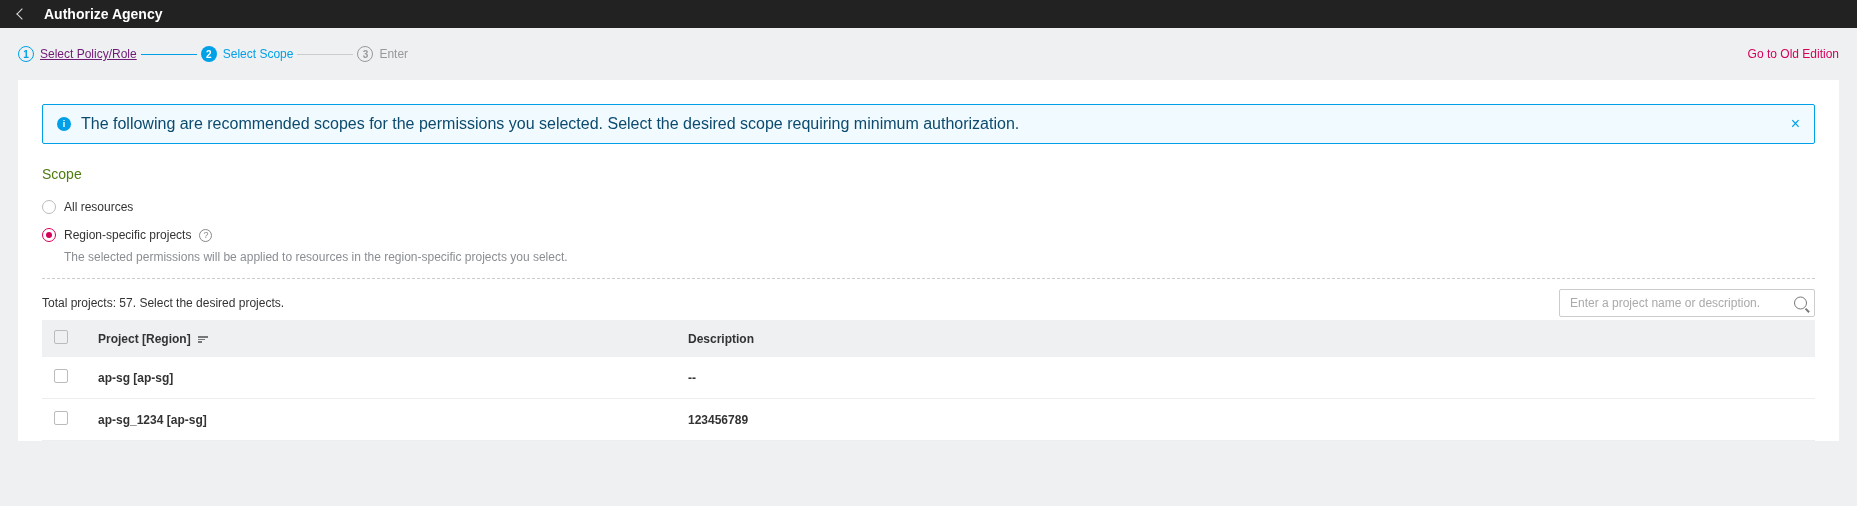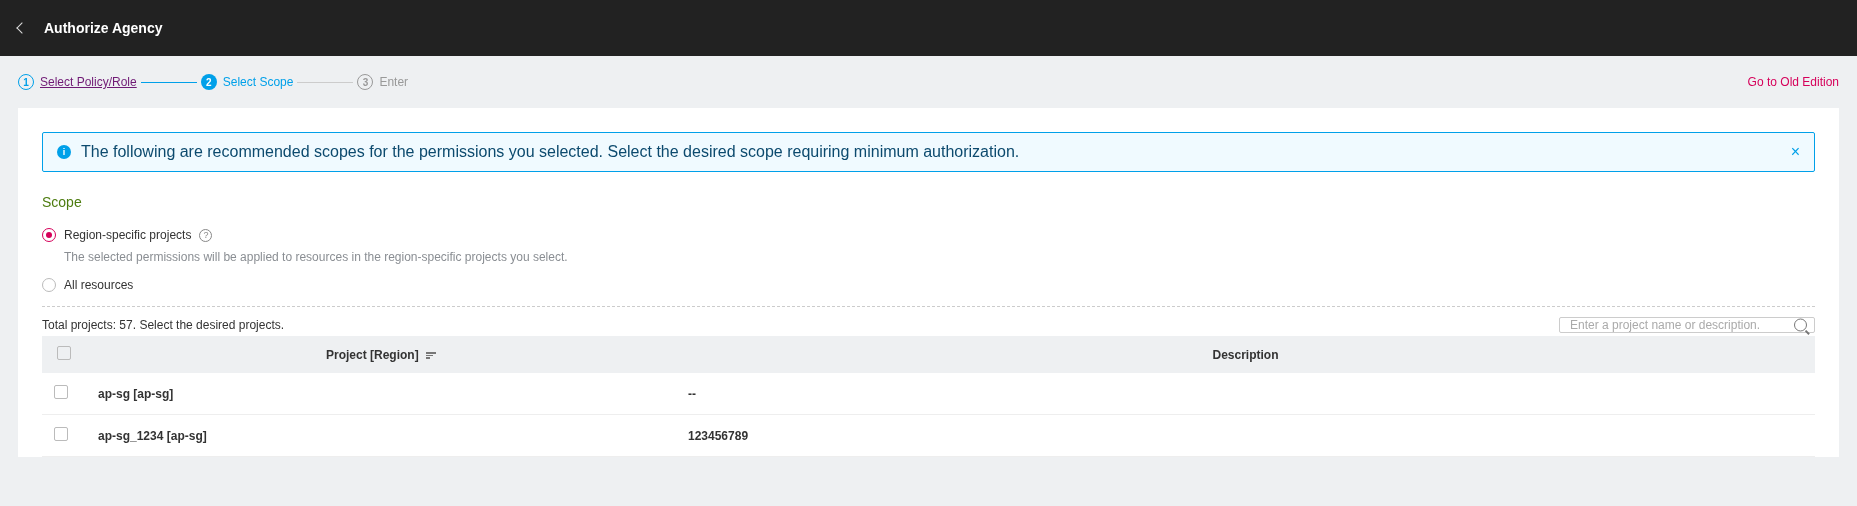--- a/index.html
+++ b/index.html
@@ -7,21 +7,21 @@
     font-family: -apple-system, BlinkMacSystemFont, "Segoe UI", Arial, sans-serif;
     background: #eef0f2;
     color: #333;
     font-size: 12px;
   }
   .header-bar {
     background: #222;
     color: #fff;
     display: flex;
     align-items: center;
-    height: 56px;
+    height: 28px;
     padding: 0 18px;
   }
   .back-icon {
     width: 8px; height: 8px;
     border-left: 1.5px solid #ddd;
     border-bottom: 1.5px solid #ddd;
     transform: rotate(45deg);
     margin-right: 18px;
     cursor: pointer;
   }
@@ -175,21 +175,21 @@
     justify-content: space-between;
     margin-bottom: 3px;
   }
   .total-text { font-size: 12px; color: #333; }
   .search-wrap {
     position: relative;
     width: 256px;
   }
   .search-input {
     width: 100%;
-    height: 16px;
+    height: 28px;
     border: 1px solid #ccc;
     border-radius: 2px;
     padding: 0 30px 0 10px;
     font-size: 12px;
     color: #333;
   }
   .search-input::placeholder { color: #aaa; }
   .search-icon {
     position: absolute;
     right: 8px; top: 50%;
@@ -207,21 +207,21 @@
     bottom:-2px; right:-4px;
     transform: rotate(45deg);
   }
   table {
     width: 100%;
     border-collapse: collapse;
     font-size: 12px;
   }
   thead th {
     background: #eef0f2;
-    text-align: center;
+    text-align: left;
     padding: 10px 12px;
     font-weight: 600;
     color: #333;
   }
   tbody td {
     padding: 12px 12px;
     border-bottom: 1px solid #eee;
     font-weight: bold;
   }
   .chk {
@@ -277,32 +277,32 @@
     <div class="alert">
       <span class="info-icon-wrap">i</span>
       <span class="alert-text">The following are recommended scopes for the permissions you selected. Select the desired scope requiring minimum authorization.</span>
       <span class="alert-close">×</span>
     </div>
 
     <div class="section-title">Scope</div>
 
     <div class="radio-block">
       <div class="radio-row">
+        <span class="radio-circle"></span>
+        <span>All resources</span>
+      </div>
+    </div>
+
+    <div class="radio-block">
+      <div class="radio-row">
         <span class="radio-circle selected"></span>
         <span>Region-specific projects</span>
         <span class="help-icon">?</span>
       </div>
       <div class="radio-desc">The selected permissions will be applied to resources in the region-specific projects you select.</div>
-    </div>
-
-    <div class="radio-block">
-      <div class="radio-row">
-        <span class="radio-circle"></span>
-        <span>All resources</span>
-      </div>
     </div>
 
     <div class="dash-divider"></div>
 
     <div class="table-meta-row">
       <span class="total-text">Total projects: 57. Select the desired projects.</span>
       <div class="search-wrap">
         <input class="search-input" placeholder="Enter a project name or description." style="">
         <span class="search-icon"></span>
       </div>

